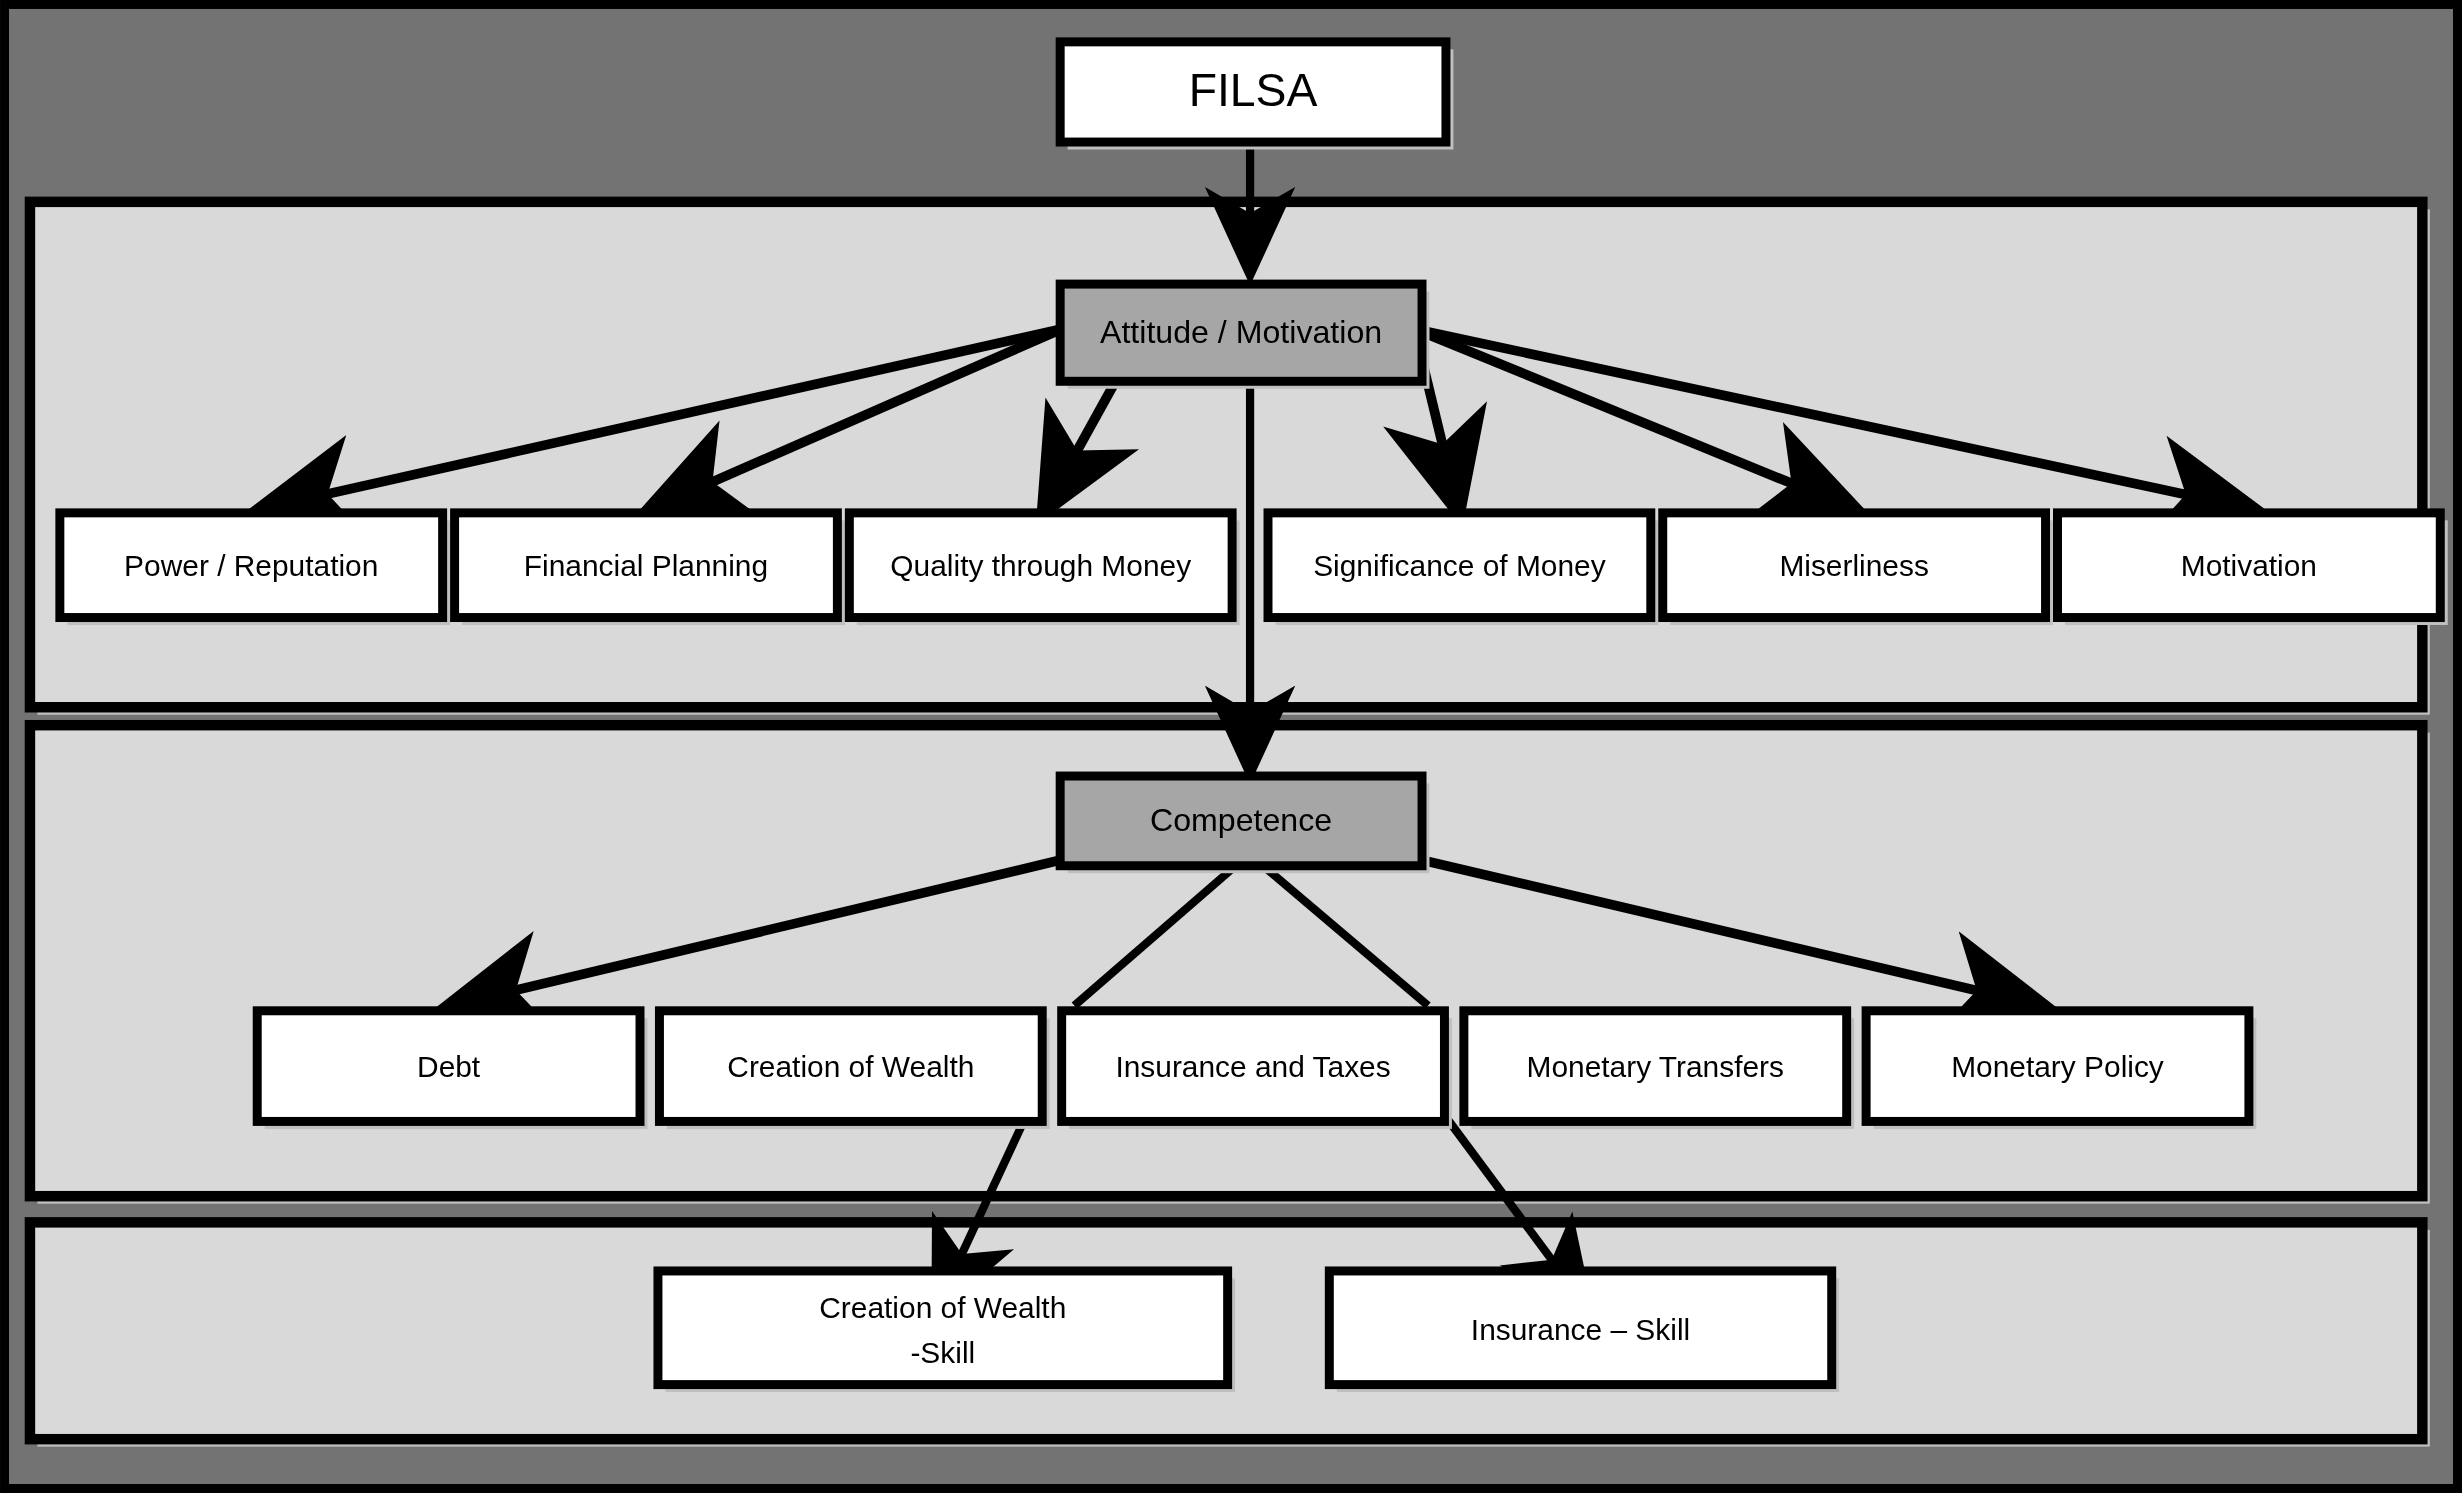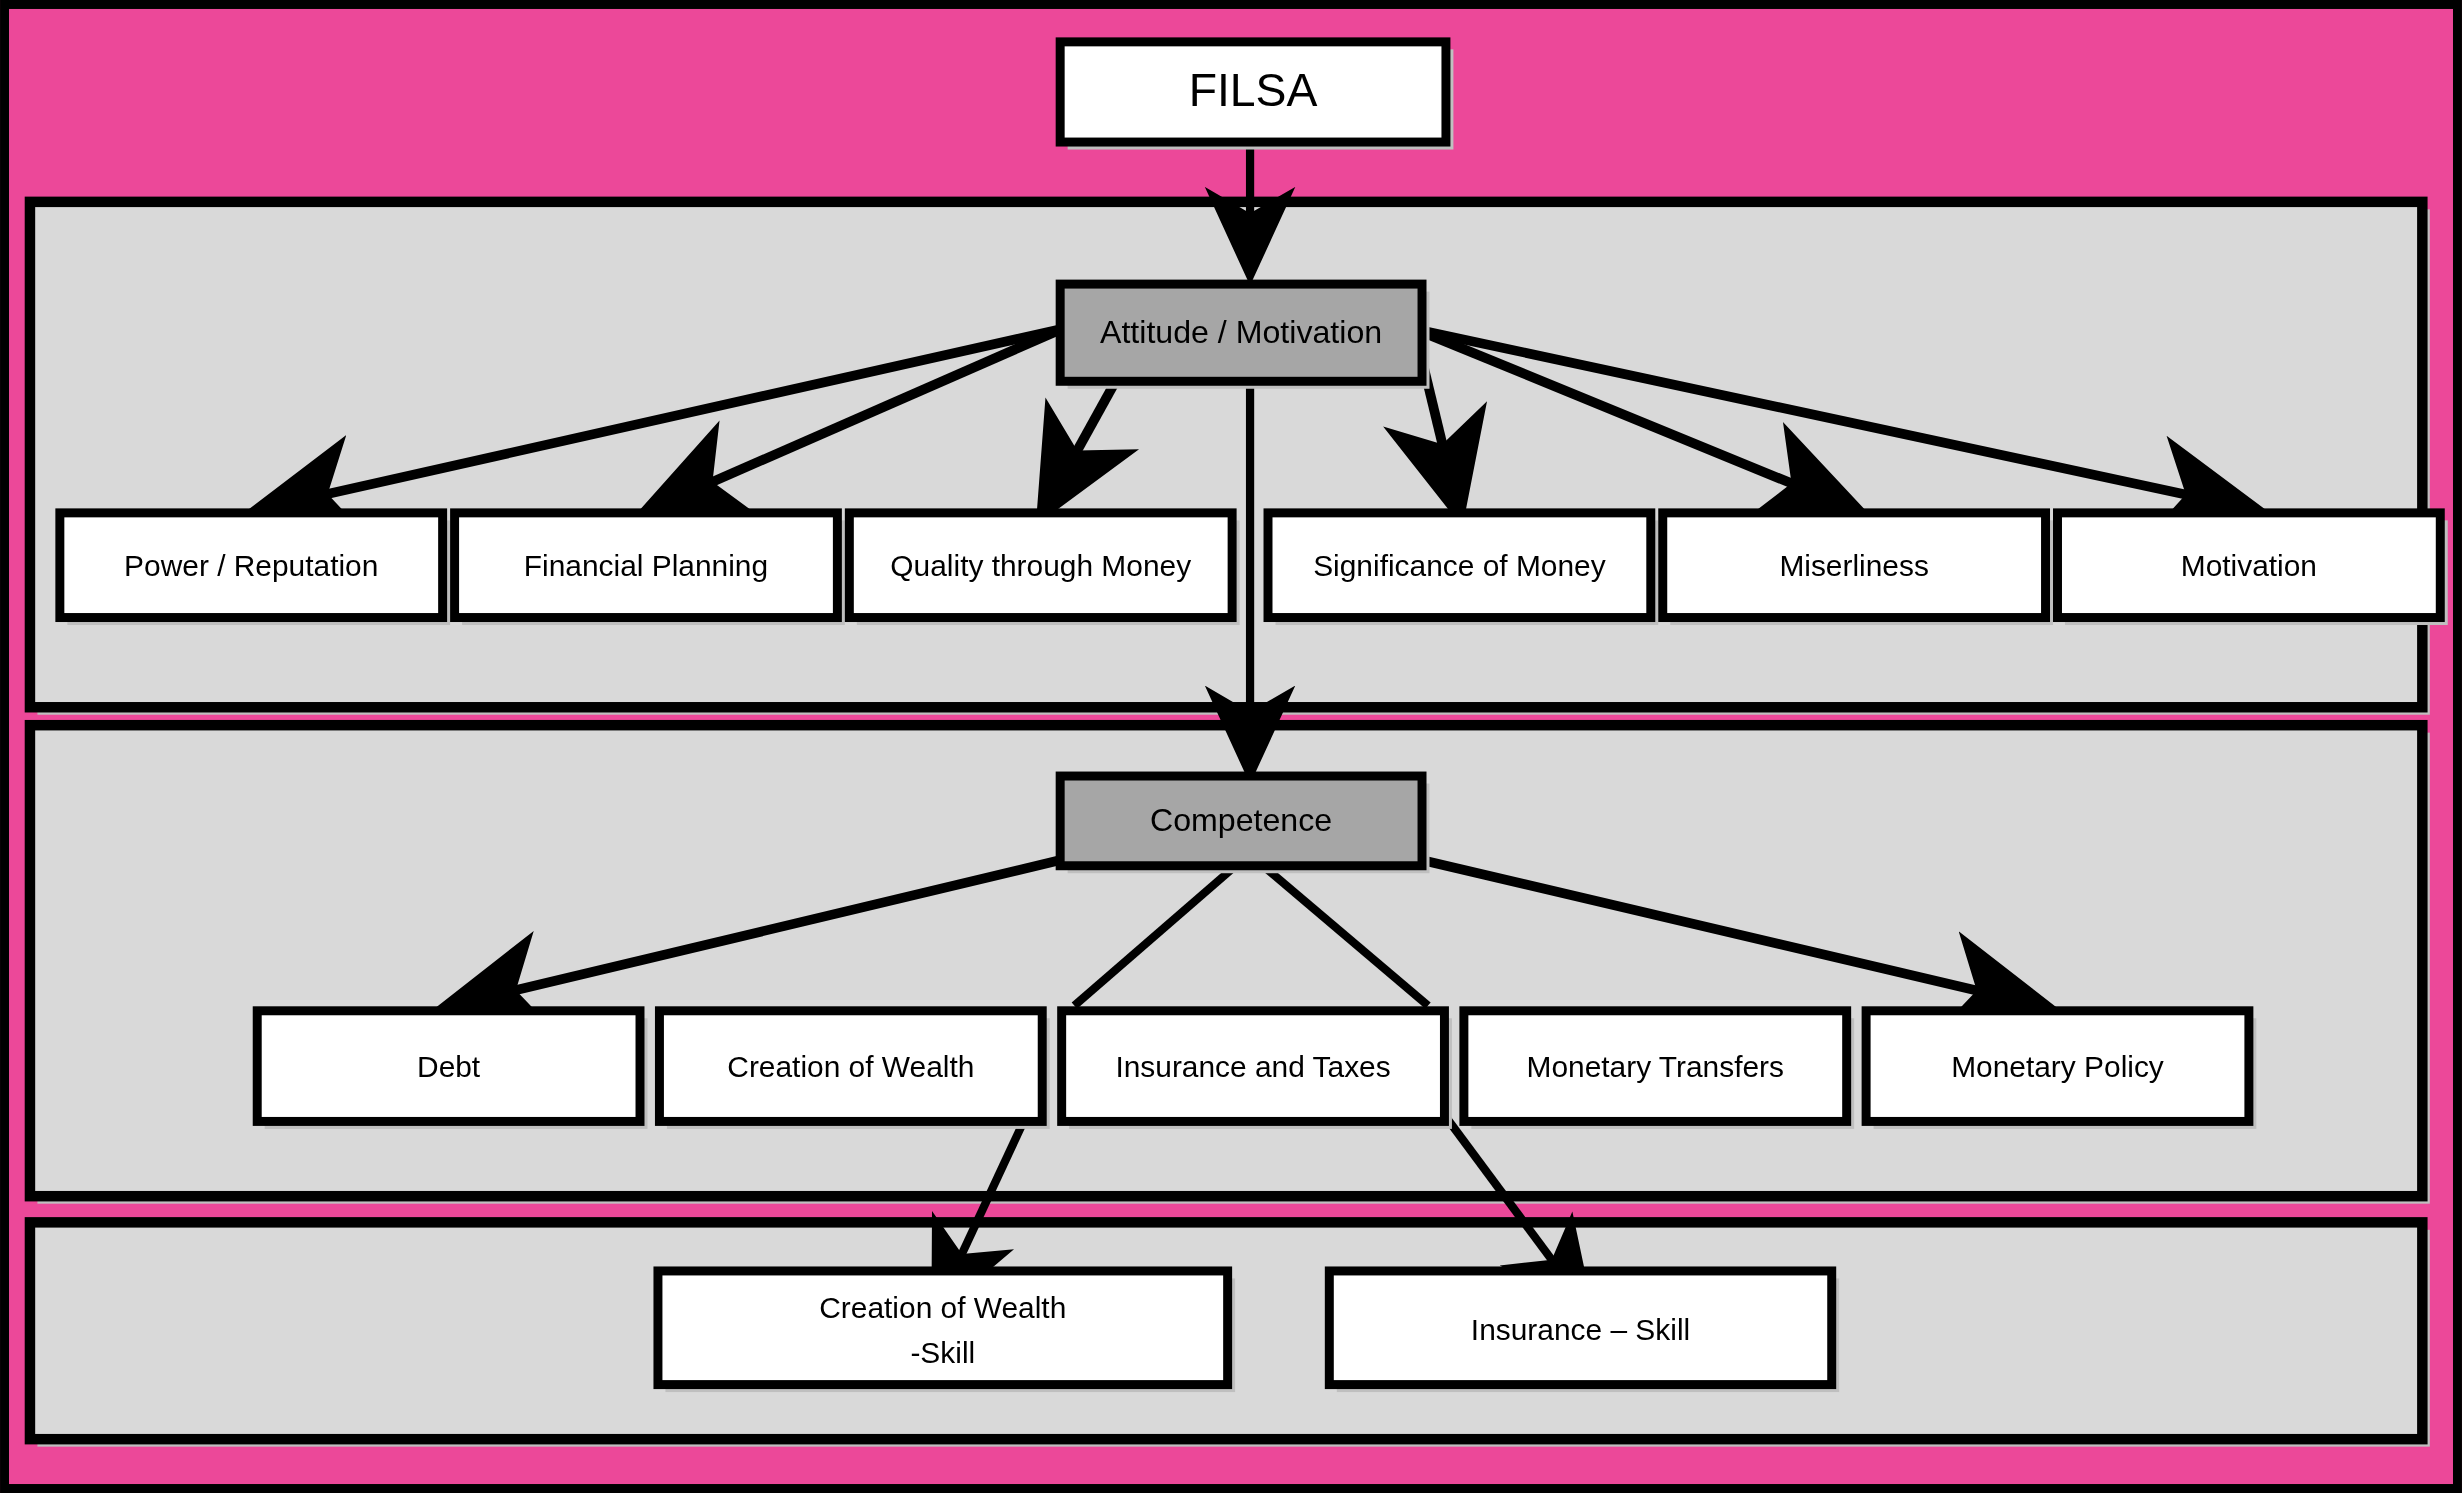--- a/index.html
+++ b/index.html
@@ -7,21 +7,21 @@
     padding: 0;
     background: #ffffff;
   }
   body {
     font-family: "Liberation Sans", sans-serif;
   }
   #stage {
     position: relative;
     width: 2462px;
     height: 1493px;
-    background: #ec4899;
+    background: #737373;
     overflow: hidden;
   }
   #stage svg {
     position: absolute;
     top: 0;
     left: 0;
     width: 2462px;
     height: 1493px;
   }
   .node-label {

